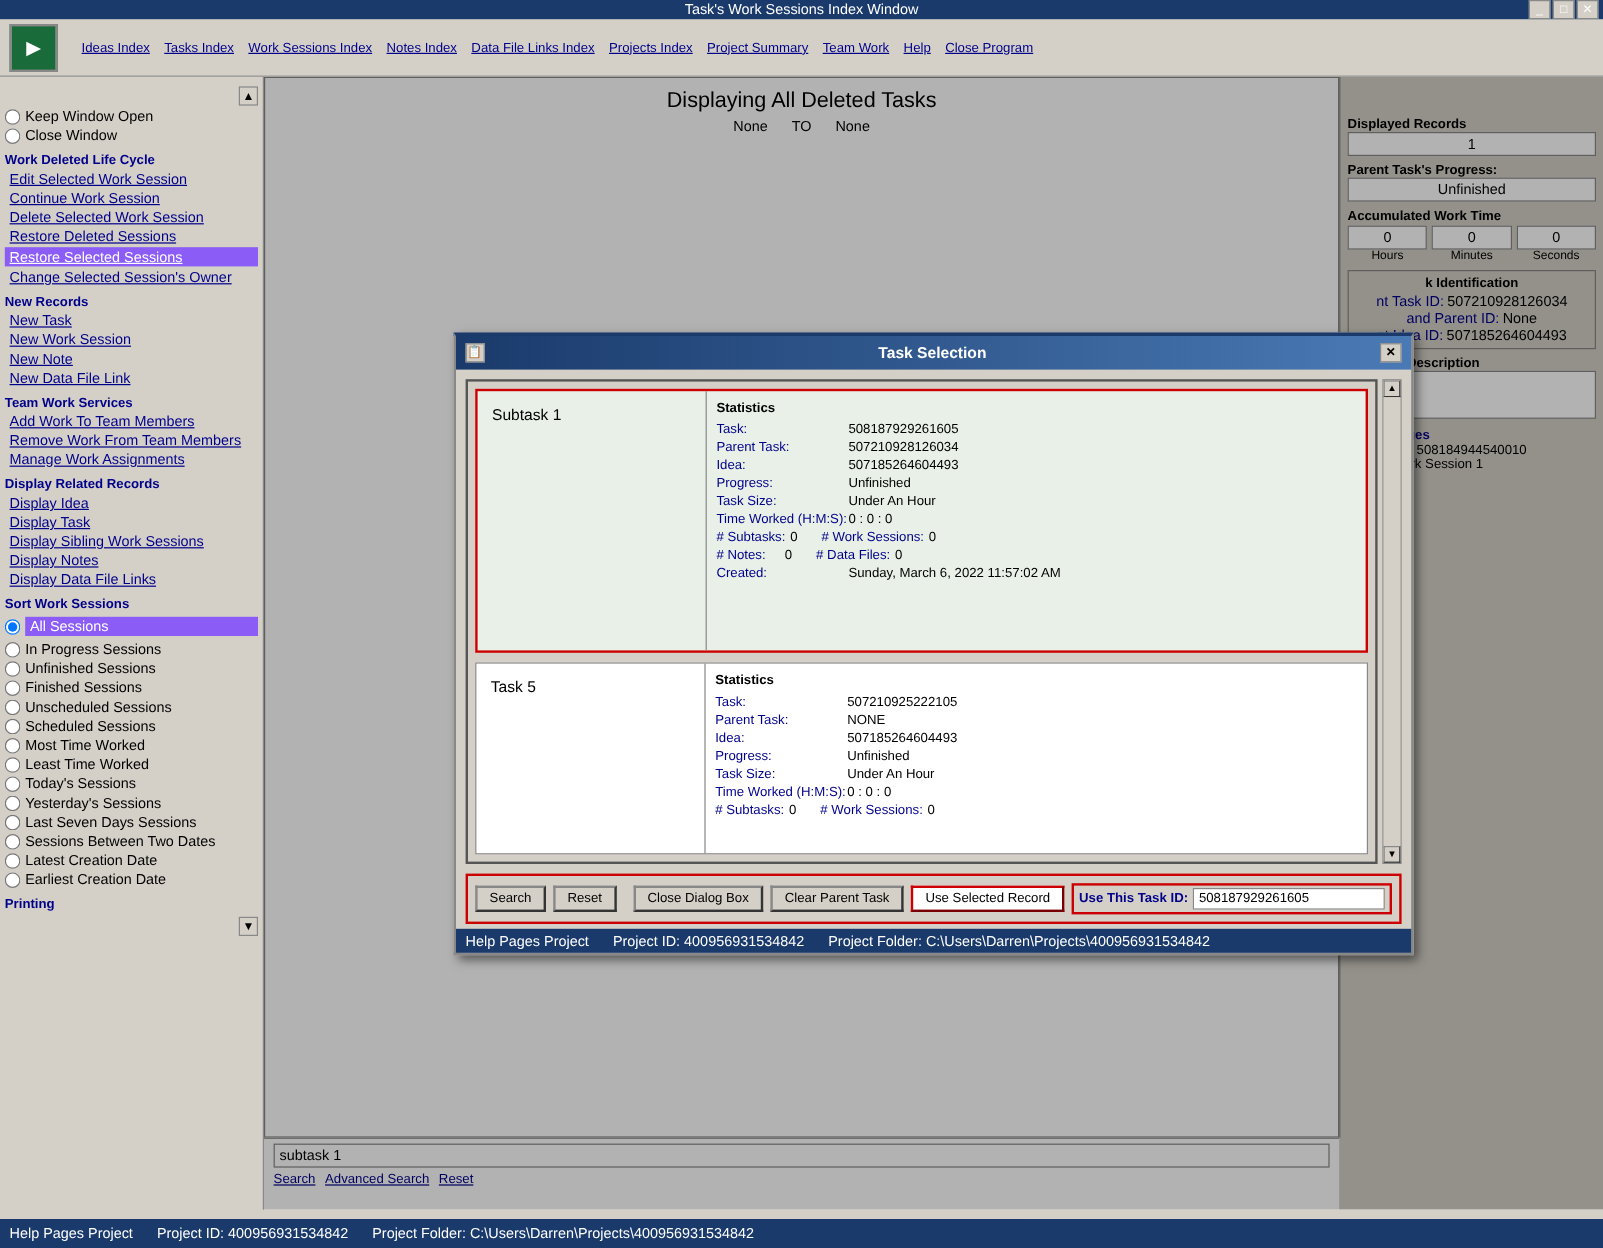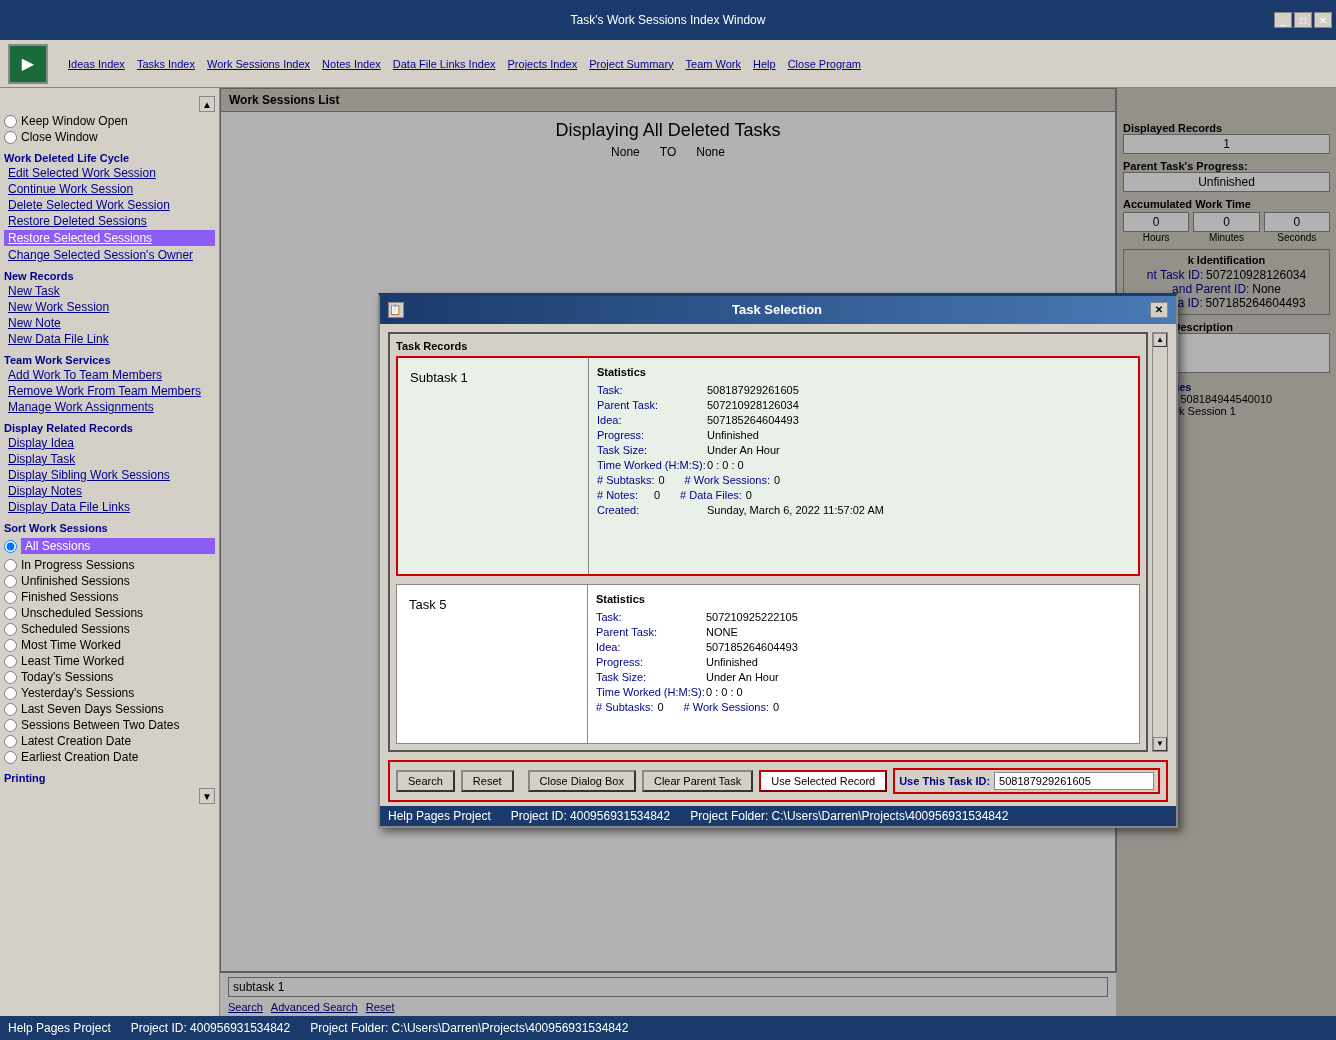--- a/index.html
+++ b/index.html
@@ -9,21 +9,21 @@
     .title-bar {
       background: #1a3a6b;
       color: white;
       text-align: center;
       padding: 4px 0;
       font-size: 12px;
       display: flex;
       align-items: center;
       justify-content: center;
       position: relative;
-      height: 40px;
+      height: 16px;
     }
     .title-bar-controls {
       position: absolute;
       right: 4px;
       display: flex;
       gap: 2px;
     }
     .title-btn {
       width: 18px; height: 16px;
       background: #d4d0c8;
@@ -325,23 +325,20 @@
     <div class="sidebar-section-title">Printing</div>
 
     <div style="display:flex;justify-content:flex-end;margin-top:4px;">
       <div class="scrollbar-arrow">▼</div>
     </div>
   </div>
 
   <div class="content-area" style="position:relative;">
 
     <div style="position:absolute;top:0;left:0;right:220px;background:white;border:1px solid #888;bottom:60px;">
-      <div style="background:#d4d0c8;padding:4px 8px;font-weight:bold;border-bottom:1px solid #888;">
-        <span>Work Sessions List</span>
-      </div>
       <div style="padding:8px;text-align:center;">
         <div style="font-size:18px;margin-bottom:4px;">Displaying All Deleted Tasks</div>
         <div style="display:flex;justify-content:center;gap:20px;font-size:11px;">
           <span>None</span>
           <span>TO</span>
           <span>None</span>
         </div>
       </div>
     </div>
 
@@ -411,21 +408,20 @@
 
         <div class="dialog-title-bar">
           <div class="dialog-title-icon">📋</div>
           <span style="font-weight:bold;font-size:13px;">Task Selection</span>
           <div class="dialog-close-btn">✕</div>
         </div>
 
         <div style="padding:8px;display:flex;gap:4px;">
           <div style="flex:1;">
             <div style="border:2px solid #555;padding:6px;">
-              <div style="font-weight:bold;margin-bottom:4px;font-size:11px;">Task Records</div>
 
               <div style="border:2px solid #cc0000;background:#e8f0e8;display:flex;margin-bottom:8px;min-height:220px;">
                 <div style="width:190px;padding:12px;font-size:13px;">Subtask 1</div>
                 <div style="flex:1;border-left:1px solid #888;padding:8px;">
                   <div style="font-weight:bold;margin-bottom:6px;font-size:11px;">Statistics</div>
                   <div style="display:flex;margin-bottom:3px;">
                     <span style="color:#00008b;min-width:110px;font-size:11px;">Task:</span>
                     <span style="font-size:11px;">508187929261605</span>
                   </div>
                   <div style="display:flex;margin-bottom:3px;">

